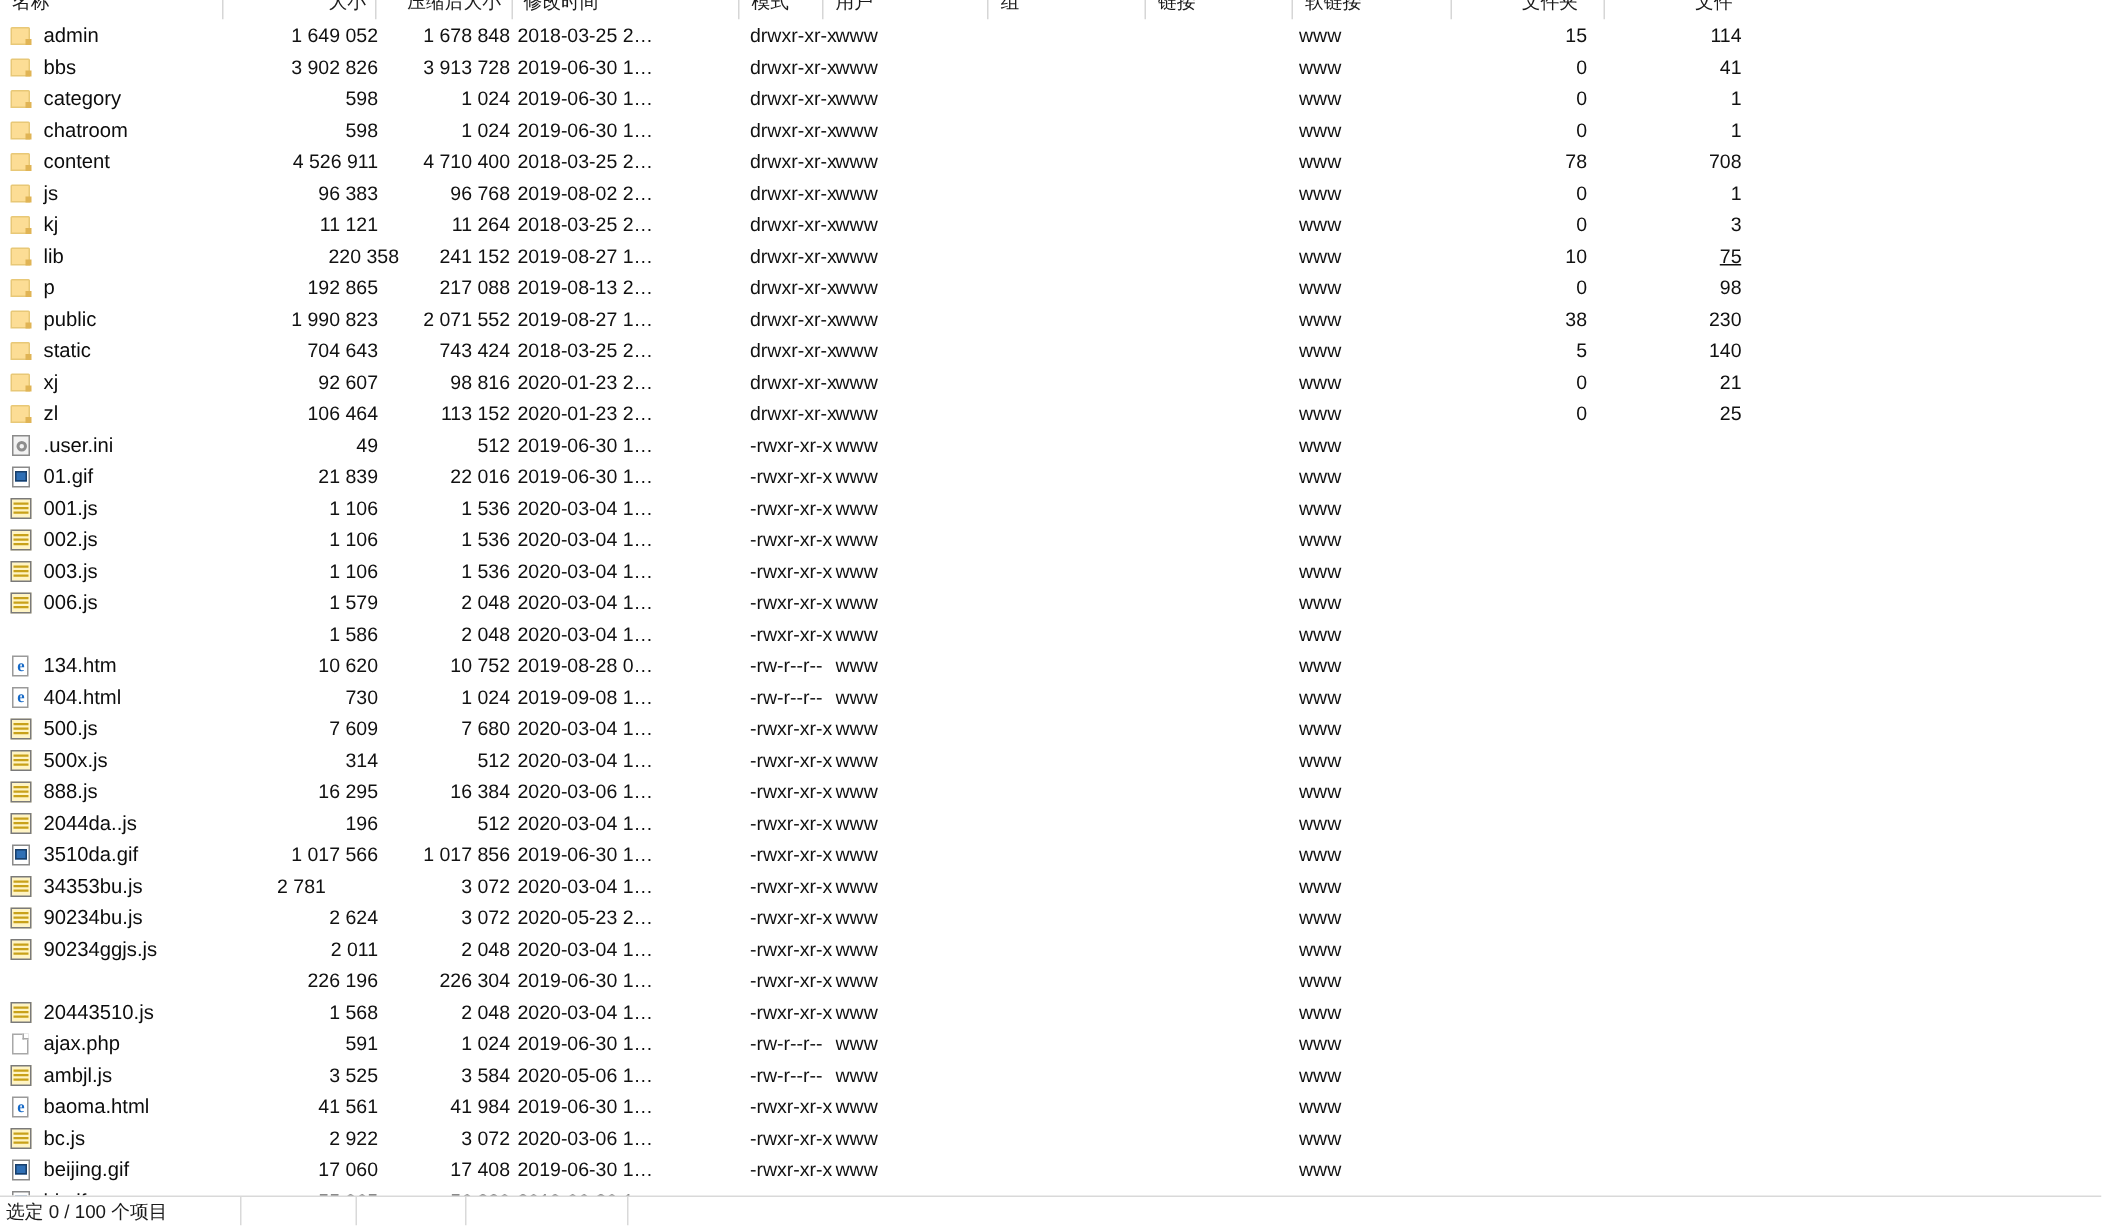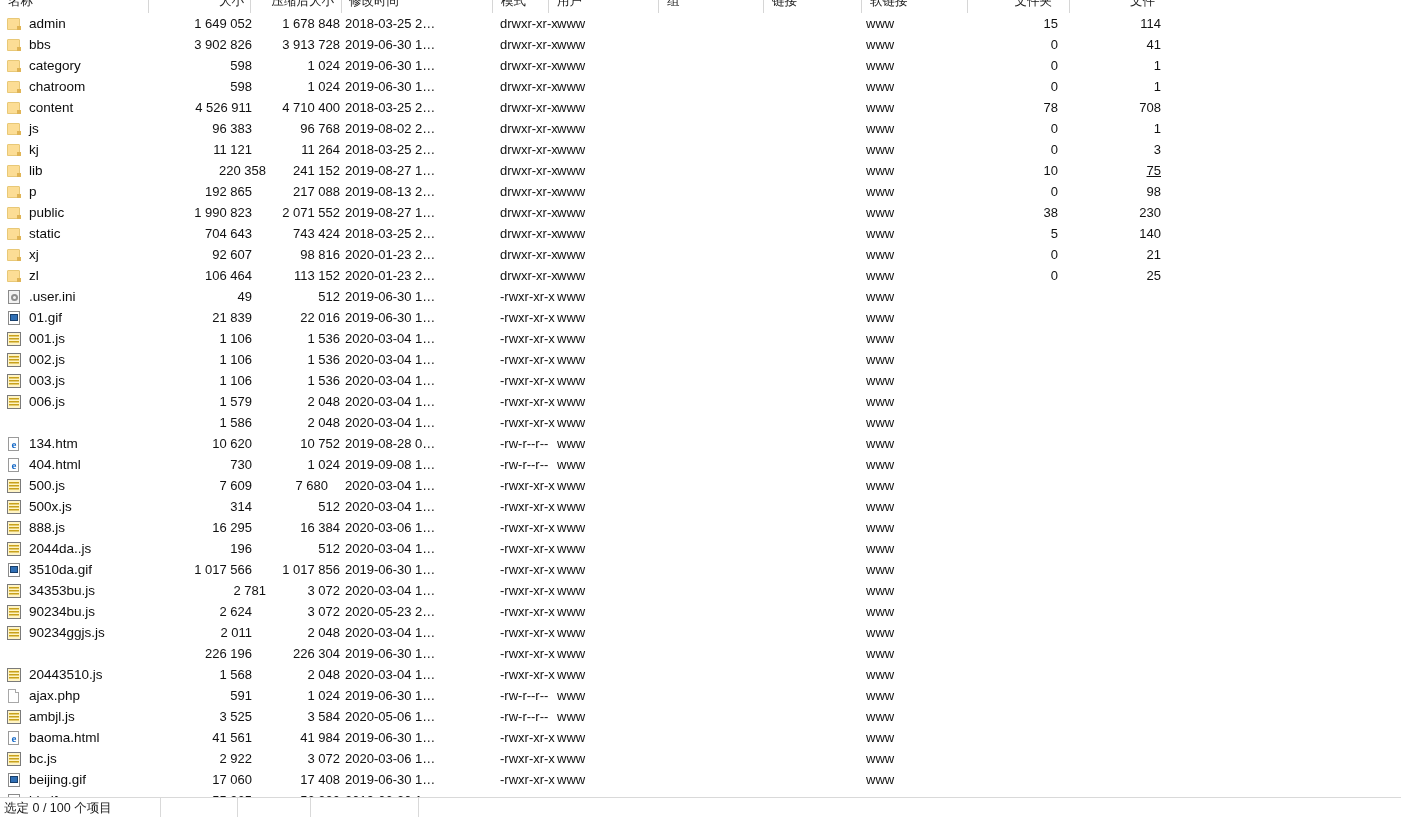--- a/index.html
+++ b/index.html
@@ -579,21 +579,21 @@
         <div class="cell" style="left: 866px; width: 70px;">www</div>
         <div class="cell r" style="left: 972px; width: 86px;"></div>
         <div class="cell r" style="left: 1075px; width: 86px;"></div>
       </div>
       <div class="row">
         <div class="cell c-name" style="left: 6px; width: 240px;">
           <span class="ico ico-js"></span>
           <span class="namelabel">500.js</span>
         </div>
         <div class="cell r" style="left: 150px; width: 102px;">7 609</div>
-        <div class="cell r" style="left: 240px; width: 88px;">7 680</div>
+        <div class="cell r" style="left: 252px; width: 88px;">7 680</div>
         <div class="cell" style="left: 345px; width: 148px;">2020-03-04 1…</div>
         <div class="cell" style="left: 500px; width: 64px;">-rwxr-xr-x</div>
         <div class="cell" style="left: 557px; width: 60px;">www</div>
         <div class="cell" style="left: 768px; width: 60px;"></div>
         <div class="cell" style="left: 866px; width: 70px;">www</div>
         <div class="cell r" style="left: 972px; width: 86px;"></div>
         <div class="cell r" style="left: 1075px; width: 86px;"></div>
       </div>
       <div class="row">
         <div class="cell c-name" style="left: 6px; width: 240px;">
@@ -653,21 +653,21 @@
         <div class="cell" style="left: 768px; width: 60px;"></div>
         <div class="cell" style="left: 866px; width: 70px;">www</div>
         <div class="cell r" style="left: 972px; width: 86px;"></div>
         <div class="cell r" style="left: 1075px; width: 86px;"></div>
       </div>
       <div class="row">
         <div class="cell c-name" style="left: 6px; width: 240px;">
           <span class="ico ico-js"></span>
           <span class="namelabel">34353bu.js</span>
         </div>
-        <div class="cell r" style="left: 164px; width: 102px;">2 781</div>
+        <div class="cell r" style="left: 150px; width: 102px; text-align: center;">2 781</div>
         <div class="cell r" style="left: 252px; width: 88px;">3 072</div>
         <div class="cell" style="left: 345px; width: 148px;">2020-03-04 1…</div>
         <div class="cell" style="left: 500px; width: 64px;">-rwxr-xr-x</div>
         <div class="cell" style="left: 557px; width: 60px;">www</div>
         <div class="cell" style="left: 768px; width: 60px;"></div>
         <div class="cell" style="left: 866px; width: 70px;">www</div>
         <div class="cell r" style="left: 972px; width: 86px;"></div>
         <div class="cell r" style="left: 1075px; width: 86px;"></div>
       </div>
       <div class="row">

